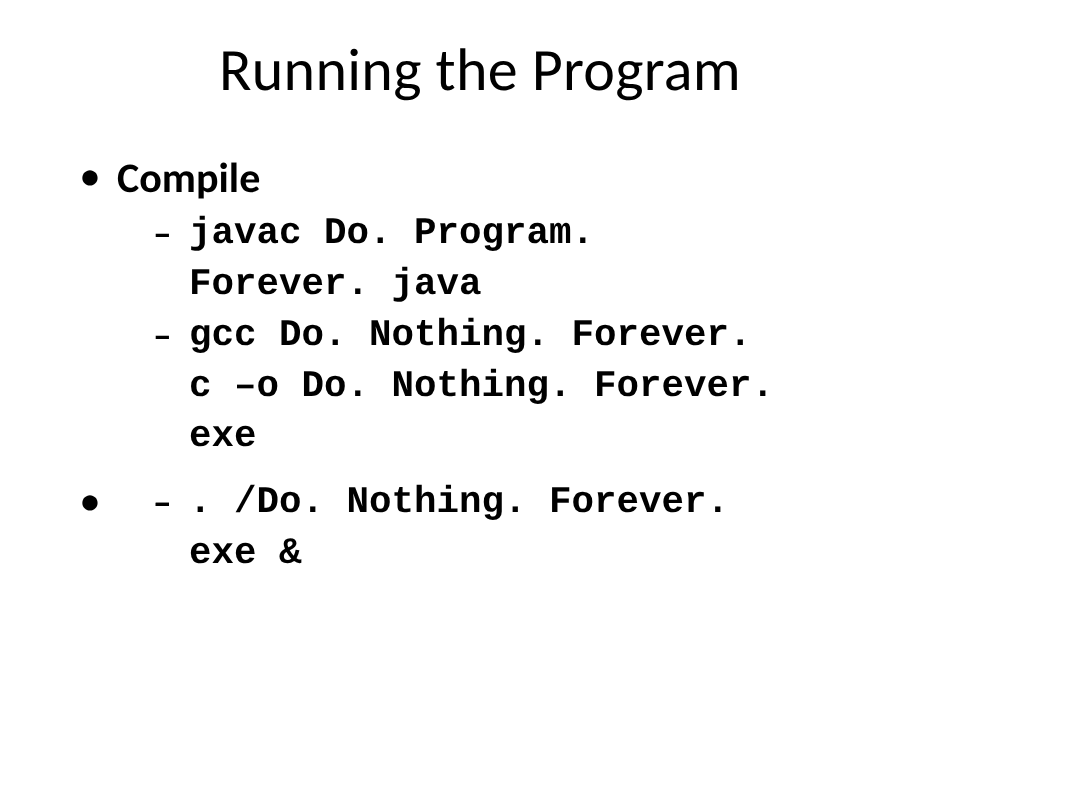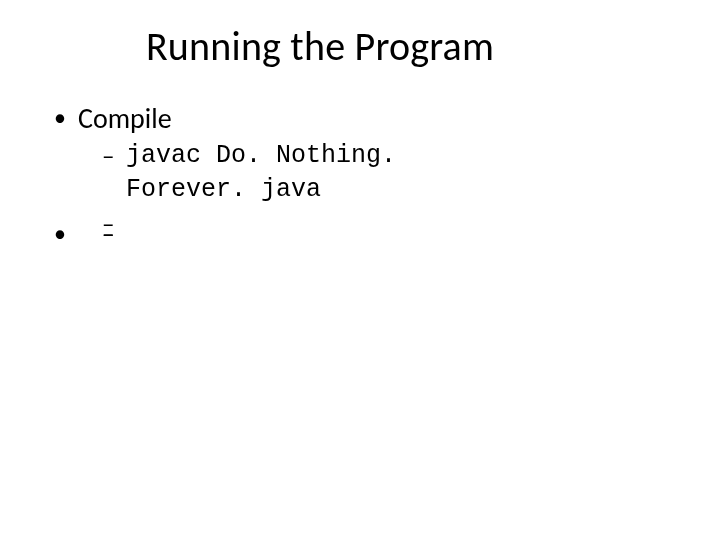--- a/index.html
+++ b/index.html
@@ -29,20 +29,21 @@
     list-style: none;
     padding: 0;
     margin: 0;
   }
   ul.level1 > li {
     position: relative;
     padding-left: 28px;
     font-size: 28px;
     margin-bottom: 6px;
     line-height: 1.3;
+    font-weight: bold;
   }
   ul.level1 > li::before {
     content: "•";
     position: absolute;
     left: 4px;
     top: 0;
     font-size: 24px;
     line-height: 1.4;
   }
   ul.level2 {
@@ -71,33 +72,35 @@
 <div class="slide">
   <h1 class="title">Running the Program</h1>
 
   <ul class="level1">
 
     <li>
       <span>Compile</span>
       <ul class="level2">
         <li>
           <span class="dash">–</span>
-          <span>javac Do. Nothing. Forever. java</span>
+          <span>javac Do. Program. Forever. java</span>
         </li>
         <li>
           <span class="dash">–</span>
+          <span>gcc Do. Nothing. Forever. c –o Do. Nothing. Forever. exe</span>
         </li>
       </ul>
     </li>
 
     <li>
       <ul class="level2">
         <li>
           <span class="dash">–</span>
         </li>
         <li>
           <span class="dash">–</span>
+          <span>. /Do. Nothing. Forever. exe &amp;</span>
         </li>
       </ul>
     </li>
 
   </ul>
 </div>
 
 </body></html>

